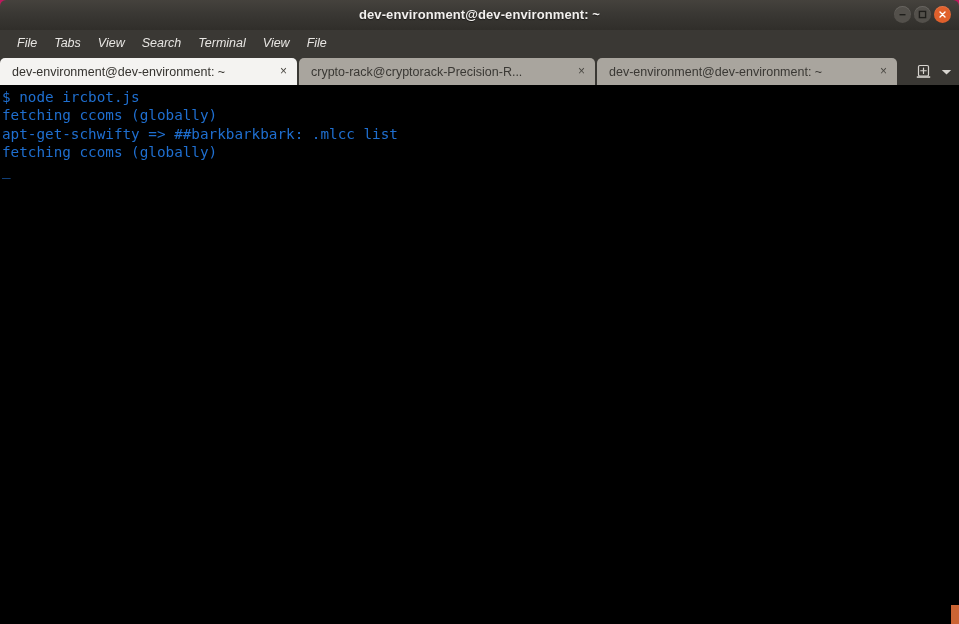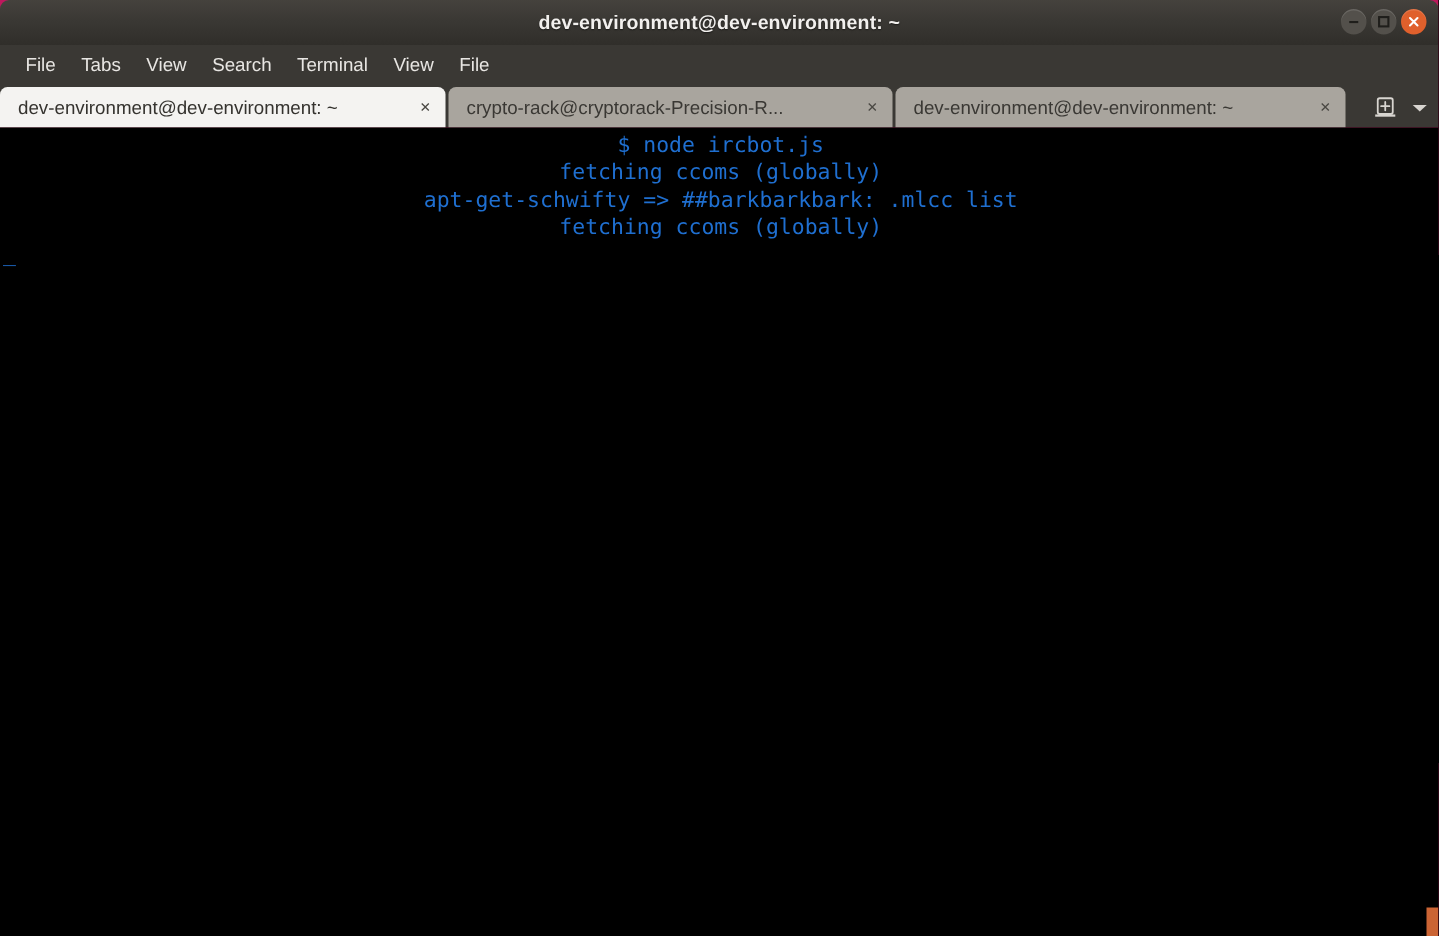--- a/index.html
+++ b/index.html
@@ -79,20 +79,21 @@
     box-sizing: border-box;
   }
   .menu-item {
     color: #e8e6e3;
     font-size: 12.5px;
     padding: 2px 8px 3px 8px;
     margin-right: 1px;
     white-space: nowrap;
     border-radius: 3px;
     cursor: default;
+    font-style: italic;
   }
 
   
   #tabbar {
     position: absolute;
     left: 0; top: 56px;
     width: 959px;
     height: 29px;
     background: #3a3834;
     display: flex;
@@ -176,21 +177,20 @@
     padding: 3px 0 0 2px;
     box-sizing: border-box;
   }
   .term-line {
     font-family: "DejaVu Sans Mono", "Liberation Mono", monospace;
     font-size: 14.3px;
     line-height: 18.3px;
     color: #1f6fd0;
     white-space: pre;
     letter-spacing: 0px;
-    text-align: center;
   }
   .cursor-line {
     font-family: "DejaVu Sans Mono", "Liberation Mono", monospace;
     font-size: 14.3px;
     line-height: 18.3px;
     color: #1f6fd0;
     white-space: pre;
   }
 
   

